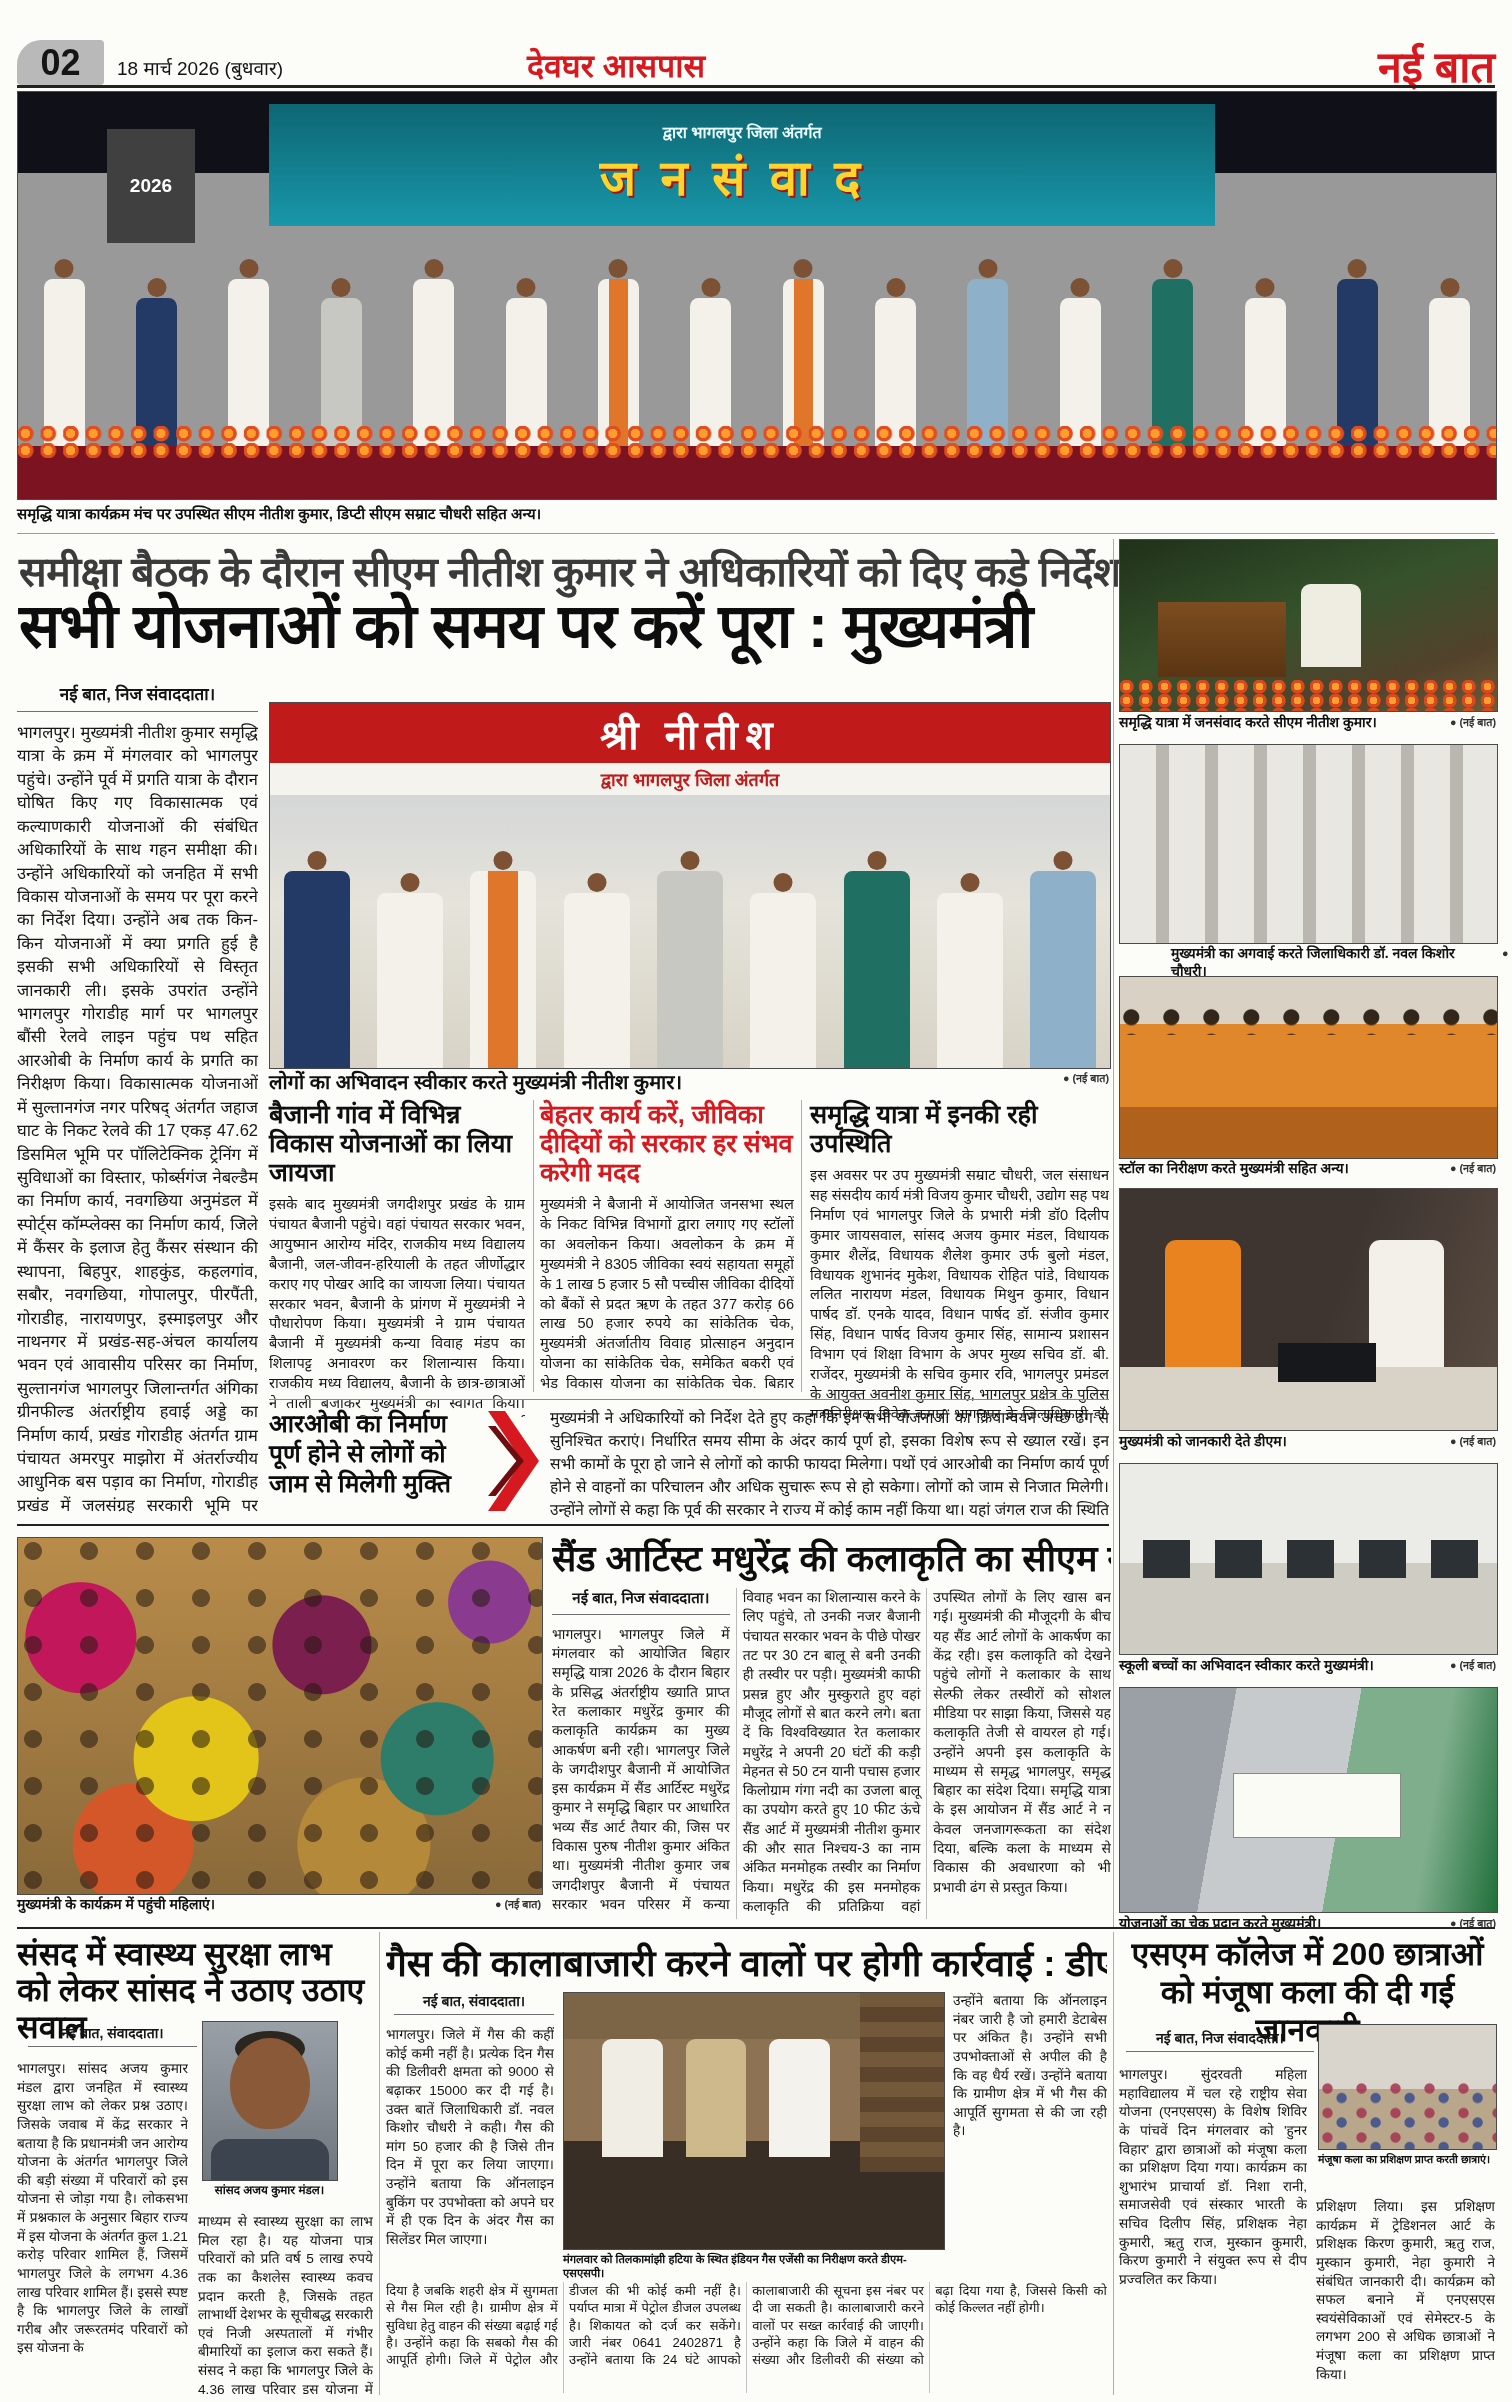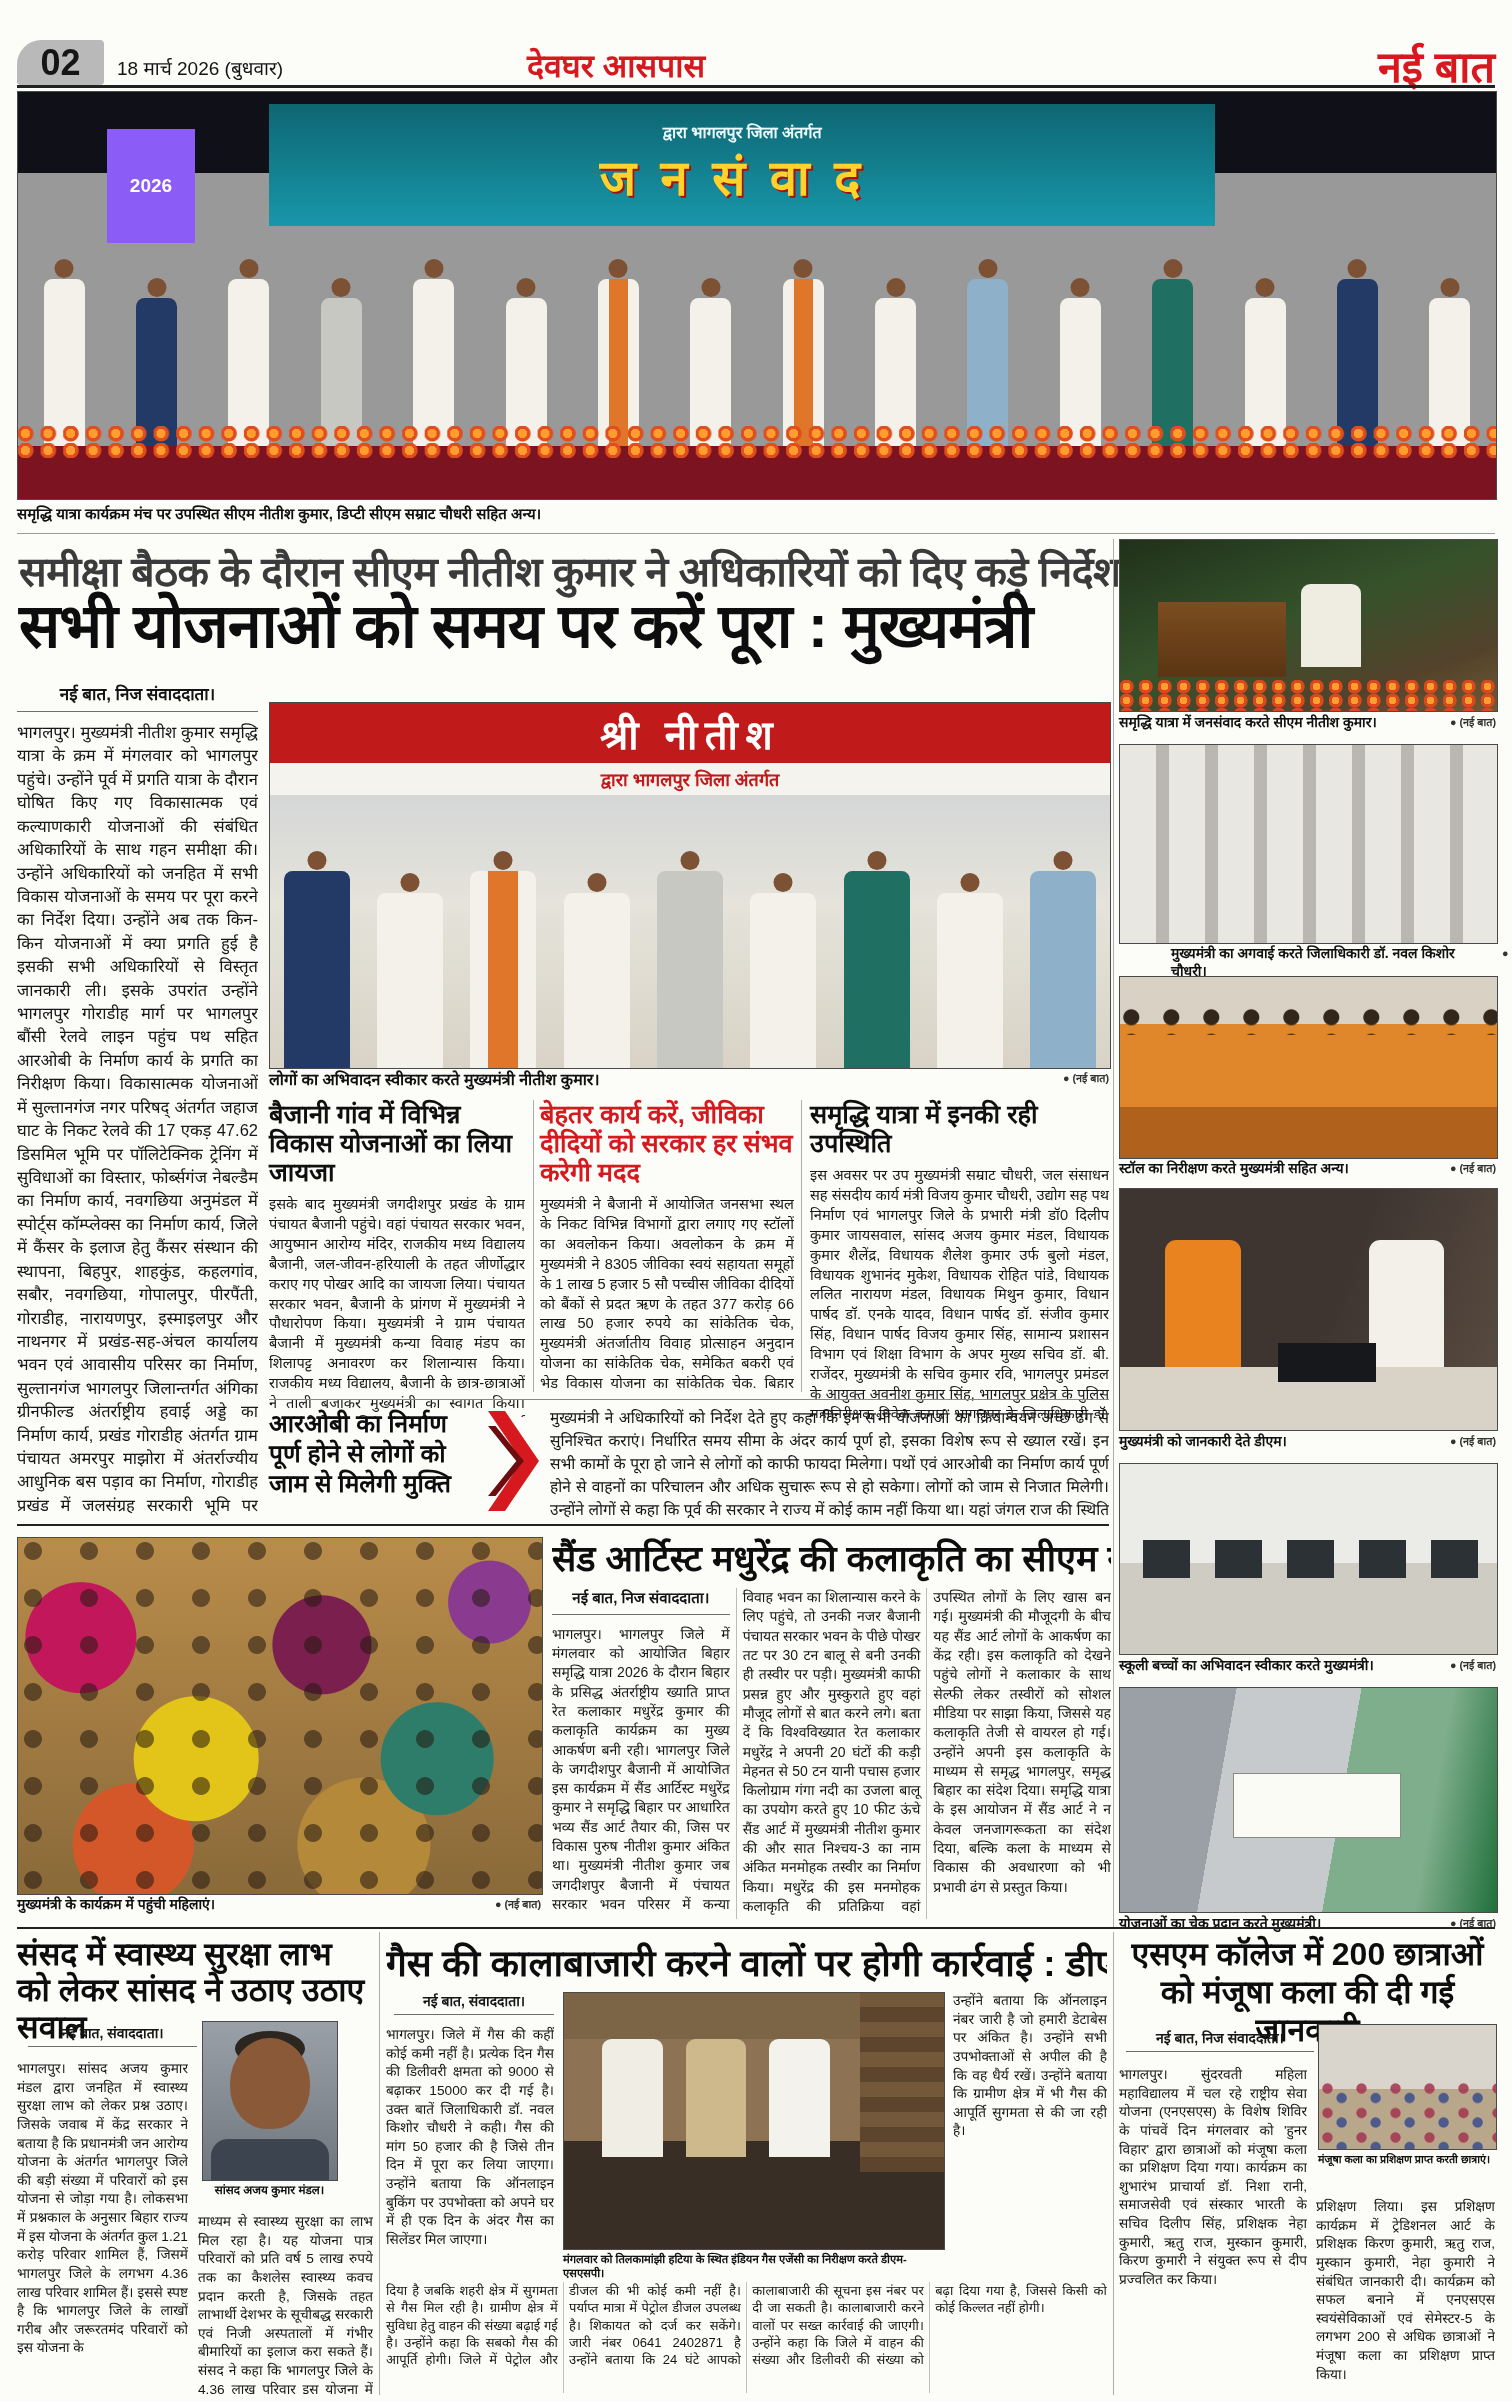--- a/index.html
+++ b/index.html
@@ -22,21 +22,21 @@
   .caprow{position:absolute;display:flex;justify-content:space-between;align-items:flex-start;}
   .cap{font-size:14px;font-weight:700;color:#101010;line-height:1.25;}
   .crd{font-size:10.8px;font-weight:700;color:#333;white-space:nowrap;margin-left:7.5px;}
 
   
   .tp-sky{position:absolute;left:0;top:0;right:0;height:20%;background:#101018;}
   .tp-banner{position:absolute;left:17%;top:3%;width:64%;height:30%;background:linear-gradient(#0e6672,#1897aa);
              display:flex;flex-direction:column;align-items:center;justify-content:center;color:#eafcff;}
   .tp-banner .l1{font-size:16px;font-weight:700;}
   .tp-banner .l2{font-size:49px;font-weight:800;color:#ffd22c;letter-spacing:24.5px;text-shadow:1.9px 1.9px 0 #a31212;}
-  .tp-side{position:absolute;left:6%;top:9%;width:6%;height:28%;background:#8b5cf6;color:#fff;display:flex;
+  .tp-side{position:absolute;left:6%;top:9%;width:6%;height:28%;background:#404040;color:#fff;display:flex;
            align-items:center;justify-content:center;font-size:19px;font-weight:700;}
   .people{position:absolute;left:0;right:0;bottom:13%;height:48%;display:flex;justify-content:space-around;align-items:flex-end;}
   .people i{position:relative;display:block;width:41px;height:86%;}
   .people i::before{content:"";position:absolute;top:0;left:50%;transform:translateX(-50%);
                     width:19px;height:19px;border-radius:50%;background:#7c5134;}
   .people i::after{content:"";position:absolute;top:20px;left:0;right:0;bottom:0;border-radius:8.5px 8.5px 0 0;background:#f3f1ea;}
   .people i:nth-child(odd){height:96%;}
   .people i.saf::after{background:linear-gradient(90deg,#f3f1ea 0 28%,#e0762a 28% 72%,#f3f1ea 72%);}
   .people i.nav::after{background:#233a66;}
   .people i.blu::after{background:#8fb0c9;}
@@ -205,21 +205,21 @@
         <i class="saf"></i>
         <i></i>
         <i class="gry"></i>
         <i></i>
         <i class="tea"></i>
         <i></i>
         <i class="blu"></i>
     </div>
   </div>
   <div class="caprow" style="left:269px;top:1070px;width:840px;">
-    <span class="cap" style="font-size:16px;">लोगों का अभिवादन स्वीकार करते मुख्यमंत्री नीतीश कुमार।</span>
+    <span class="cap" style="font-size:20px;">लोगों का अभिवादन स्वीकार करते मुख्यमंत्री नीतीश कुमार।</span>
     <span class="crd">● (नई बात)</span>
   </div>
 
   <div class="abs subcol" style="left:269px;width:256px;">
     <div class="subhead">बैजानी गांव में विभिन्न विकास योजनाओं का लिया जायजा</div>
     <div class="subbody jt" style="height:222px;">इसके बाद मुख्यमंत्री जगदीशपुर प्रखंड के ग्राम पंचायत बैजानी पहुंचे। वहां पंचायत सरकार भवन, आयुष्मान आरोग्य मंदिर, राजकीय मध्य विद्यालय बैजानी, जल-जीवन-हरियाली के तहत जीर्णोद्धार कराए गए पोखर आदि का जायजा लिया। पंचायत सरकार भवन, बैजानी के प्रांगण में मुख्यमंत्री ने पौधारोपण किया। मुख्यमंत्री ने ग्राम पंचायत बैजानी में मुख्यमंत्री कन्या विवाह मंडप का शिलापट्ट अनावरण कर शिलान्यास किया। राजकीय मध्य विद्यालय, बैजानी के छात्र-छात्राओं ने ताली बजाकर मुख्यमंत्री का स्वागत किया। मुख्यमंत्री ने कहा कि आप सभी मन लगाकर पढ़ाई करें। आप सभी देश के भविष्य हैं। आप सभी को बहुत-बहुत बधाई एवं शुभकामनाएं।</div>
   </div>
   <div class="vline" style="left:533px;top:1100px;height:292px;"></div>
   <div class="abs subcol" style="left:540px;width:254px;">
     <div class="subhead red">बेहतर कार्य करें, जीविका दीदियों को सरकार हर संभव करेगी मदद</div>

